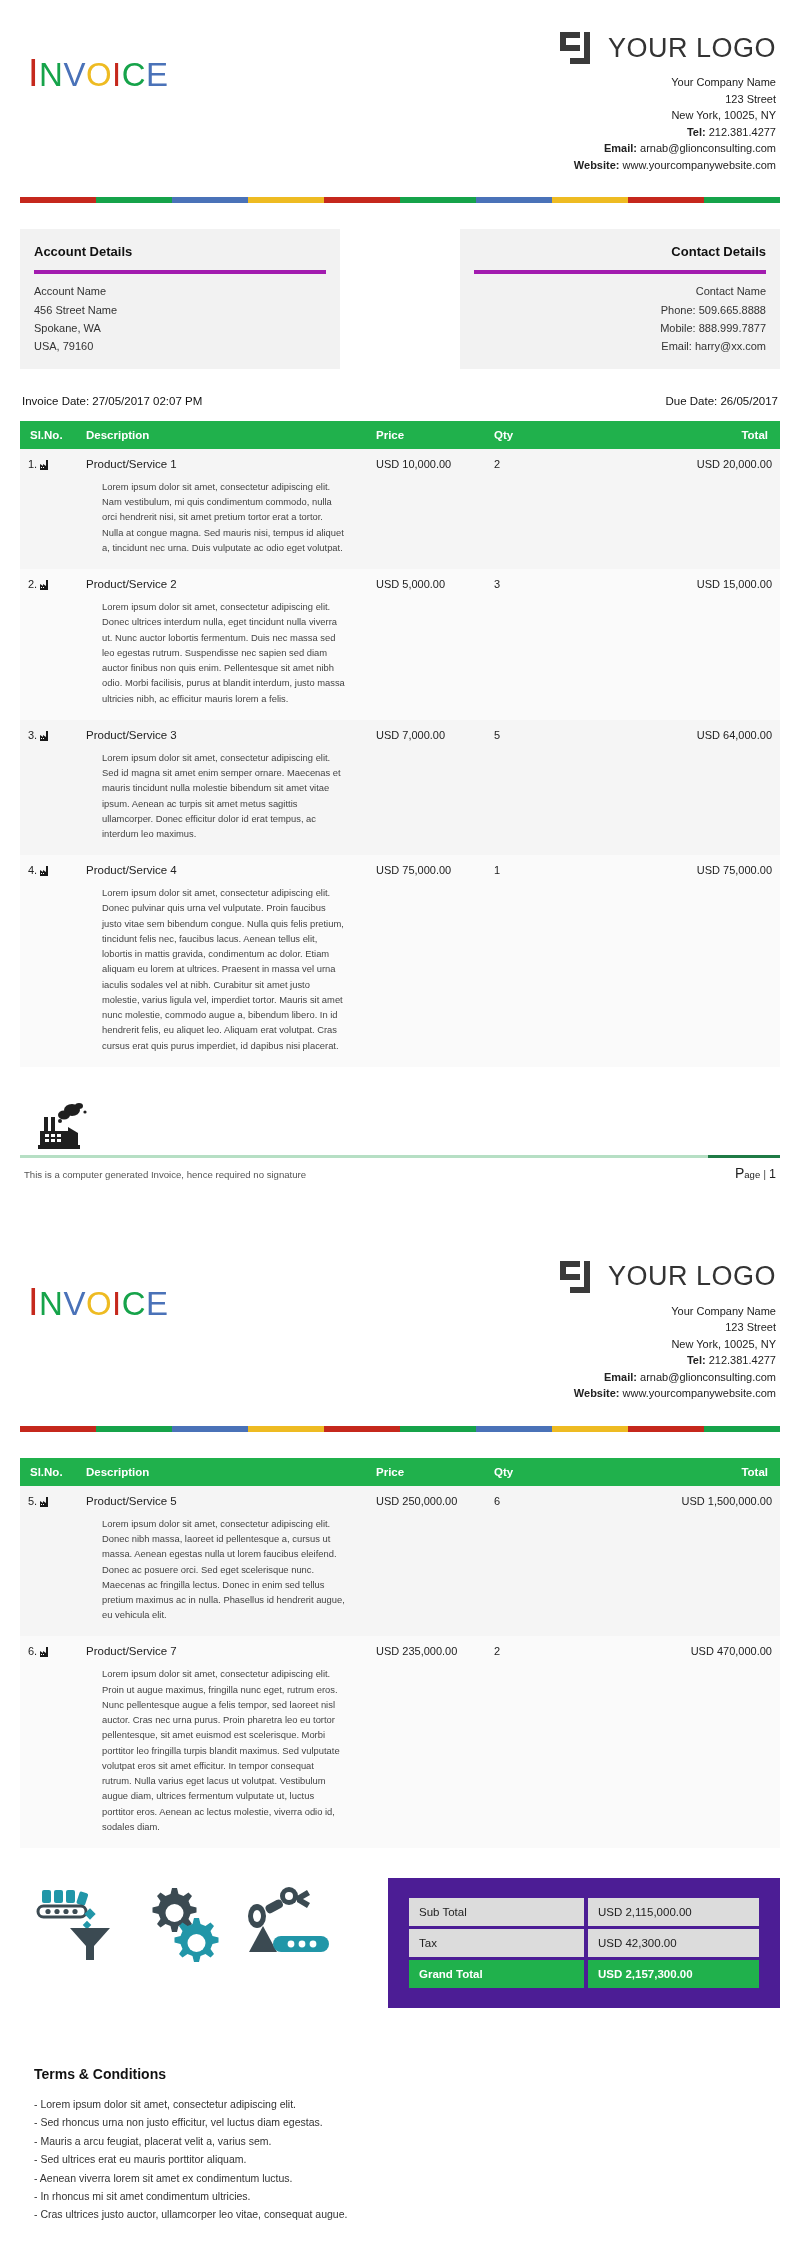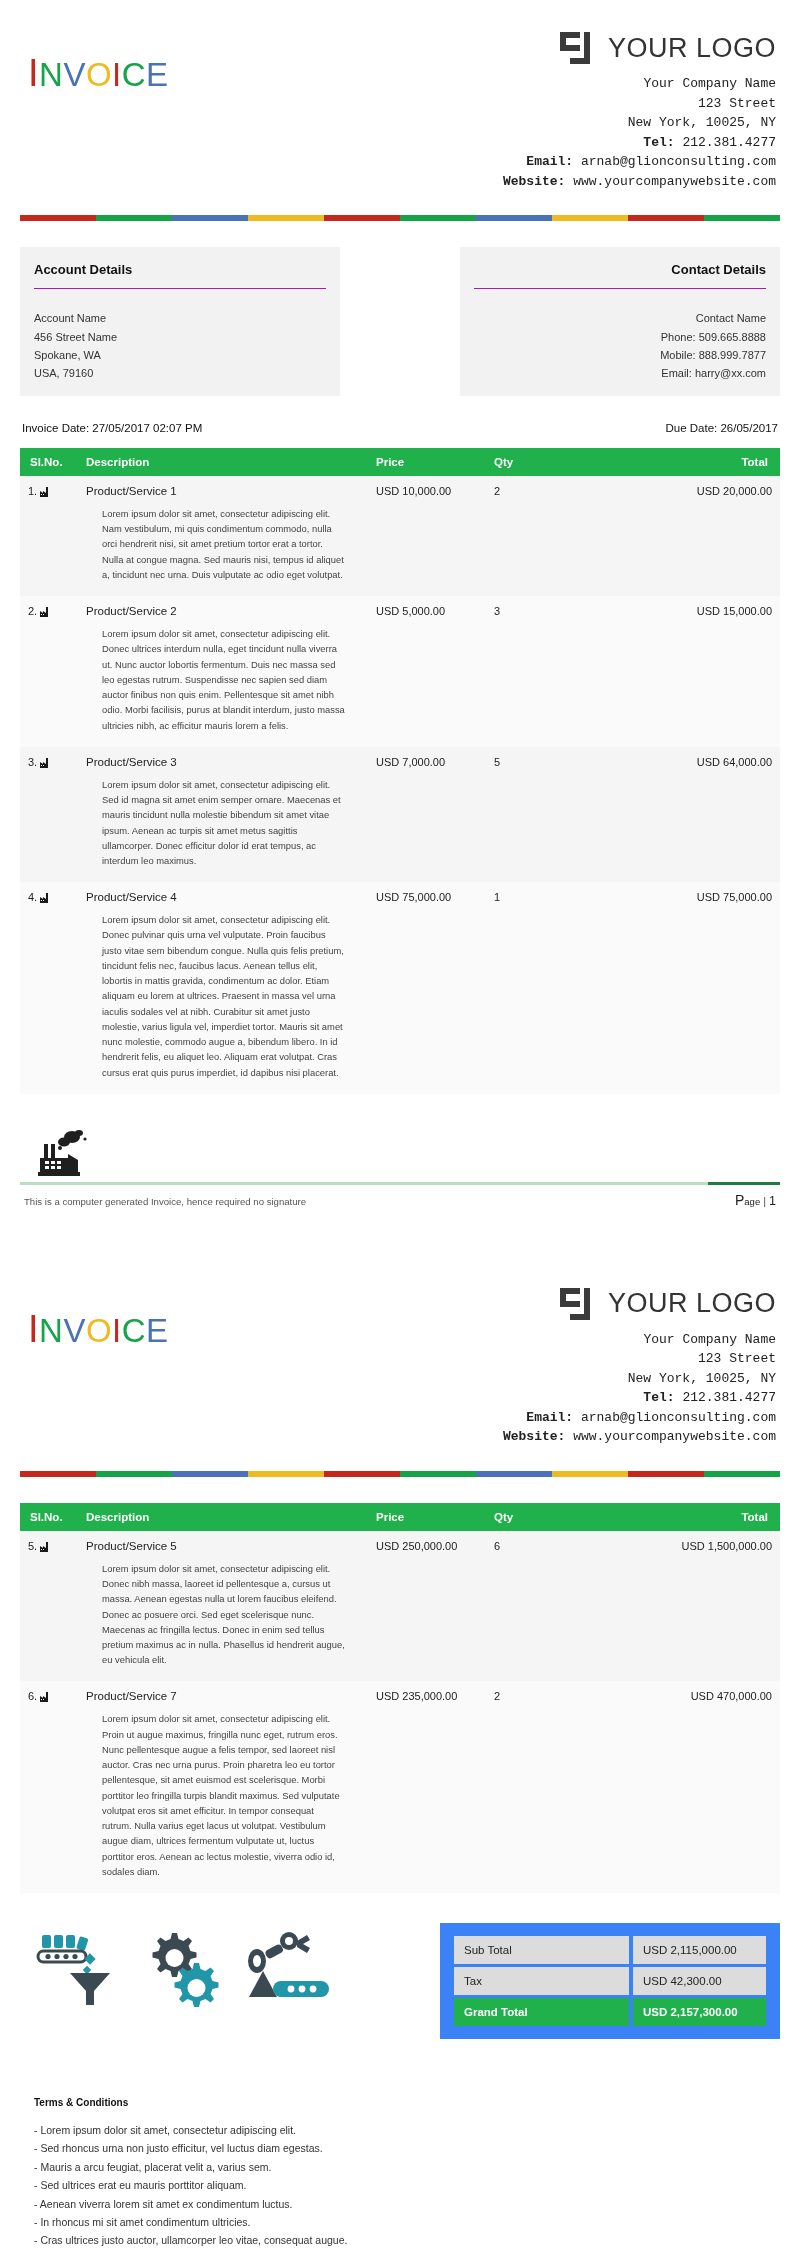--- a/index.html
+++ b/index.html
@@ -53,24 +53,23 @@
     margin-bottom: 6px;
   }
   .logo-mark { width: 40px; height: 40px; display:block; }
   .logo-text {
     font-size: 27px;
     letter-spacing: 0.5px;
     color: #333;
     font-weight: 400;
   }
   .company-lines {
-    font-size: 13px;
+    font-size: 11px;
     line-height: 1.5;
     color: #222;
-    font-family: Liberation Mono, monospace;
   }
   .company-lines b { font-weight: 700; }
 
   
   .color-bar {
     display: flex;
     height: 6px;
     margin: 14px 0 0 0;
     width: 100%;
   }
@@ -89,23 +88,23 @@
     padding: 12px 14px 14px 14px;
     font-size: 11px;
     line-height: 1.65;
     color: #333;
   }
   .detail-box.right { text-align: right; }
   .detail-title {
     font-size: 13px;
     font-weight: 700;
     color: #111;
-    margin-bottom: 20px;
+    margin-bottom: 8px;
     padding-bottom: 8px;
-    border-bottom: 1px solid #a21caf;
+    border-bottom: 4px solid #a21caf;
   }
 
   
   .date-row {
     display: flex;
     justify-content: space-between;
     font-size: 11.5px;
     margin: 26px 2px 14px 2px;
     color: #111;
   }
@@ -161,40 +160,40 @@
     gap: 20px;
   }
   .machinery-icons {
     display: flex;
     align-items: center;
     gap: 16px;
     padding-left: 16px;
     padding-top: 6px;
   }
   .totals-box {
-    background: #3b82f6;
-    padding: 10px;
-    width: 340px;
+    background: #4c1d95;
+    padding: 17px;
+    width: 392px;
   }
   table.totals { width: 100%; border-collapse: separate; border-spacing: 4px 3px; font-size: 11.5px; }
   table.totals td { background: #dcdcdc; padding: 8px 10px; color: #222; }
   table.totals td.label { width: 175px; }
   table.totals tr.grand td {
     background: #20b14c;
     color: #fff;
     font-weight: 700;
   }
 
   
   .terms {
     margin-top: 58px;
     padding-left: 14px;
   }
   .terms h3 {
-    font-size: 10px;
+    font-size: 14px;
     font-weight: 700;
     color: #111;
     margin-bottom: 13px;
   }
   .terms ul { list-style: none; }
   .terms li {
     font-size: 10.5px;
     line-height: 1.75;
     color: #333;
   }

